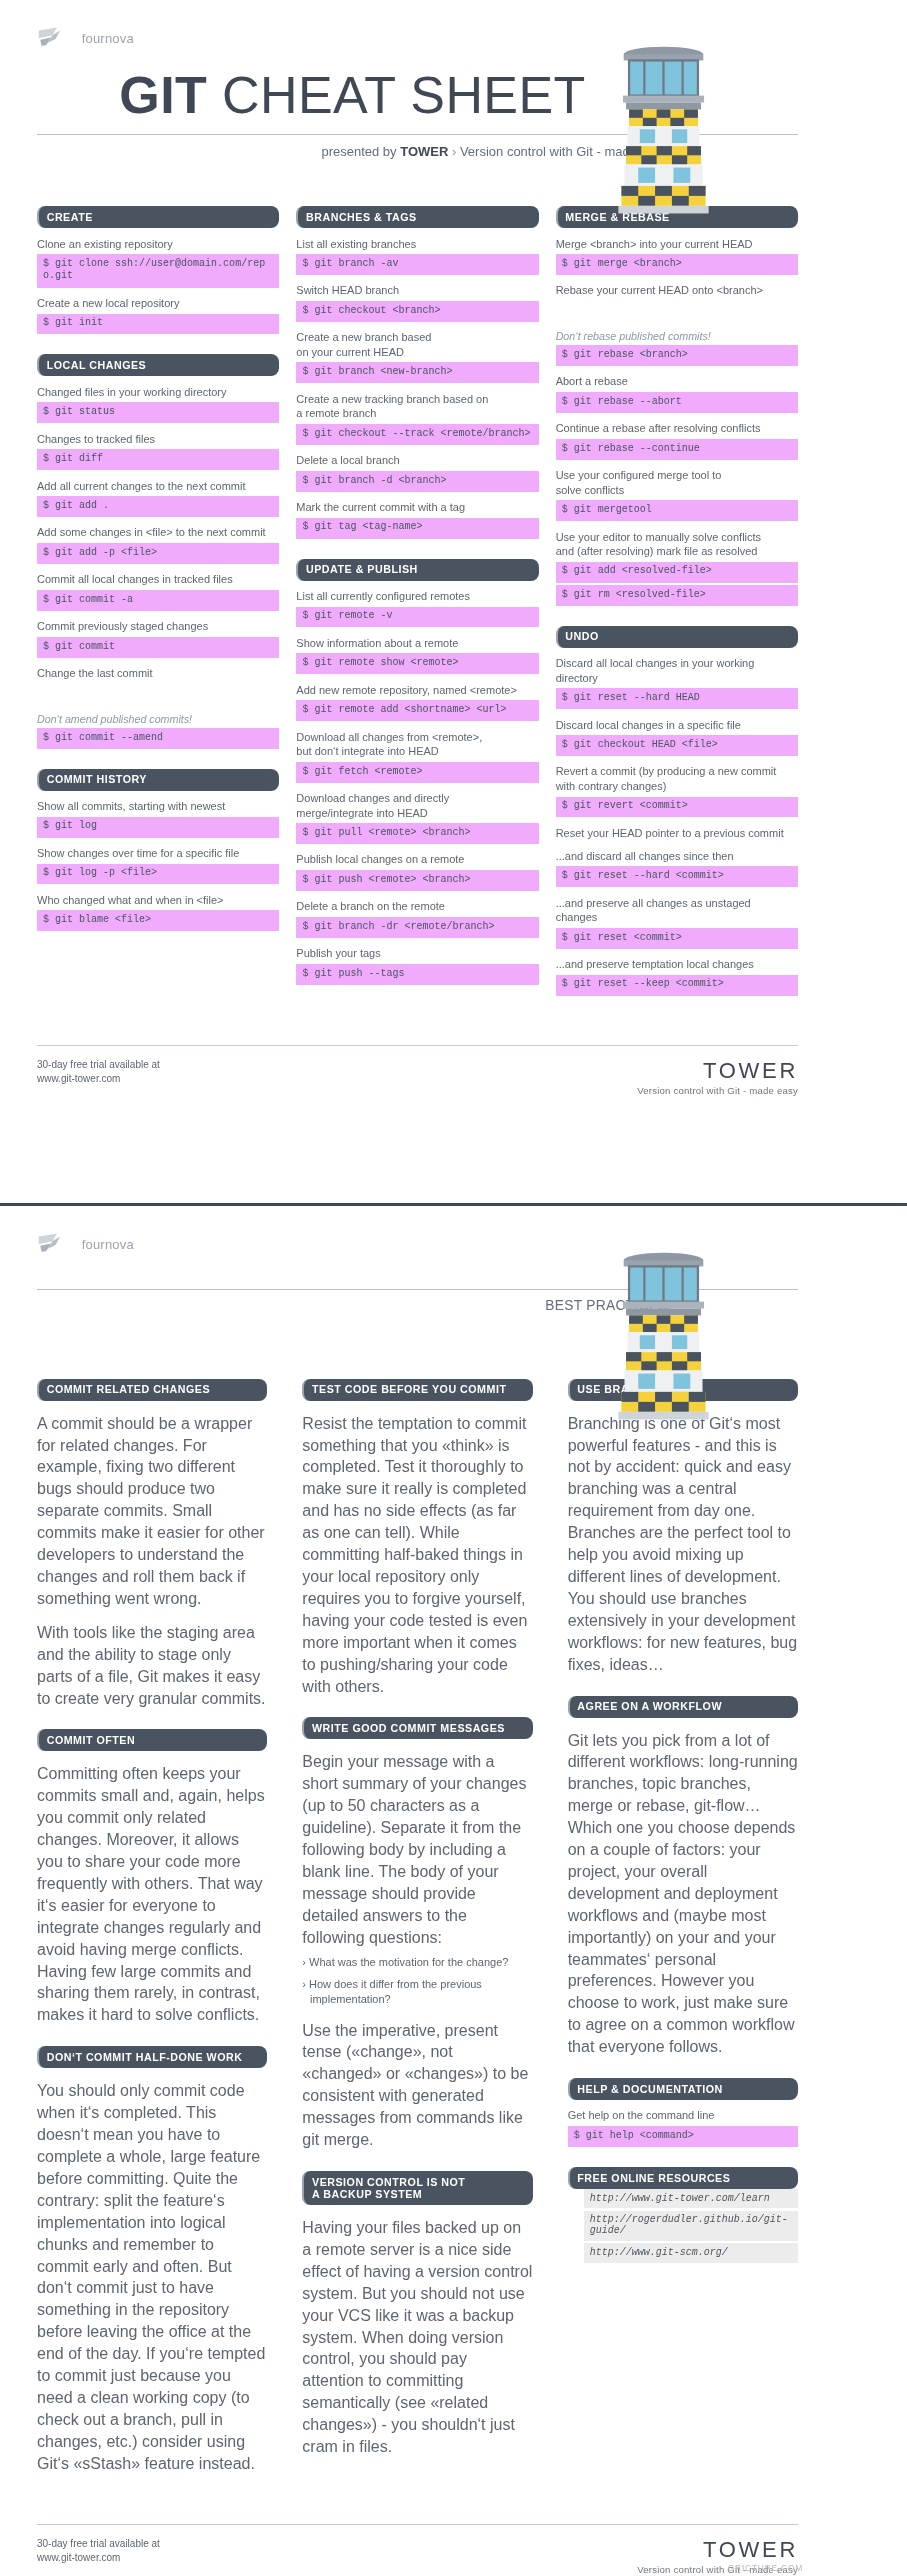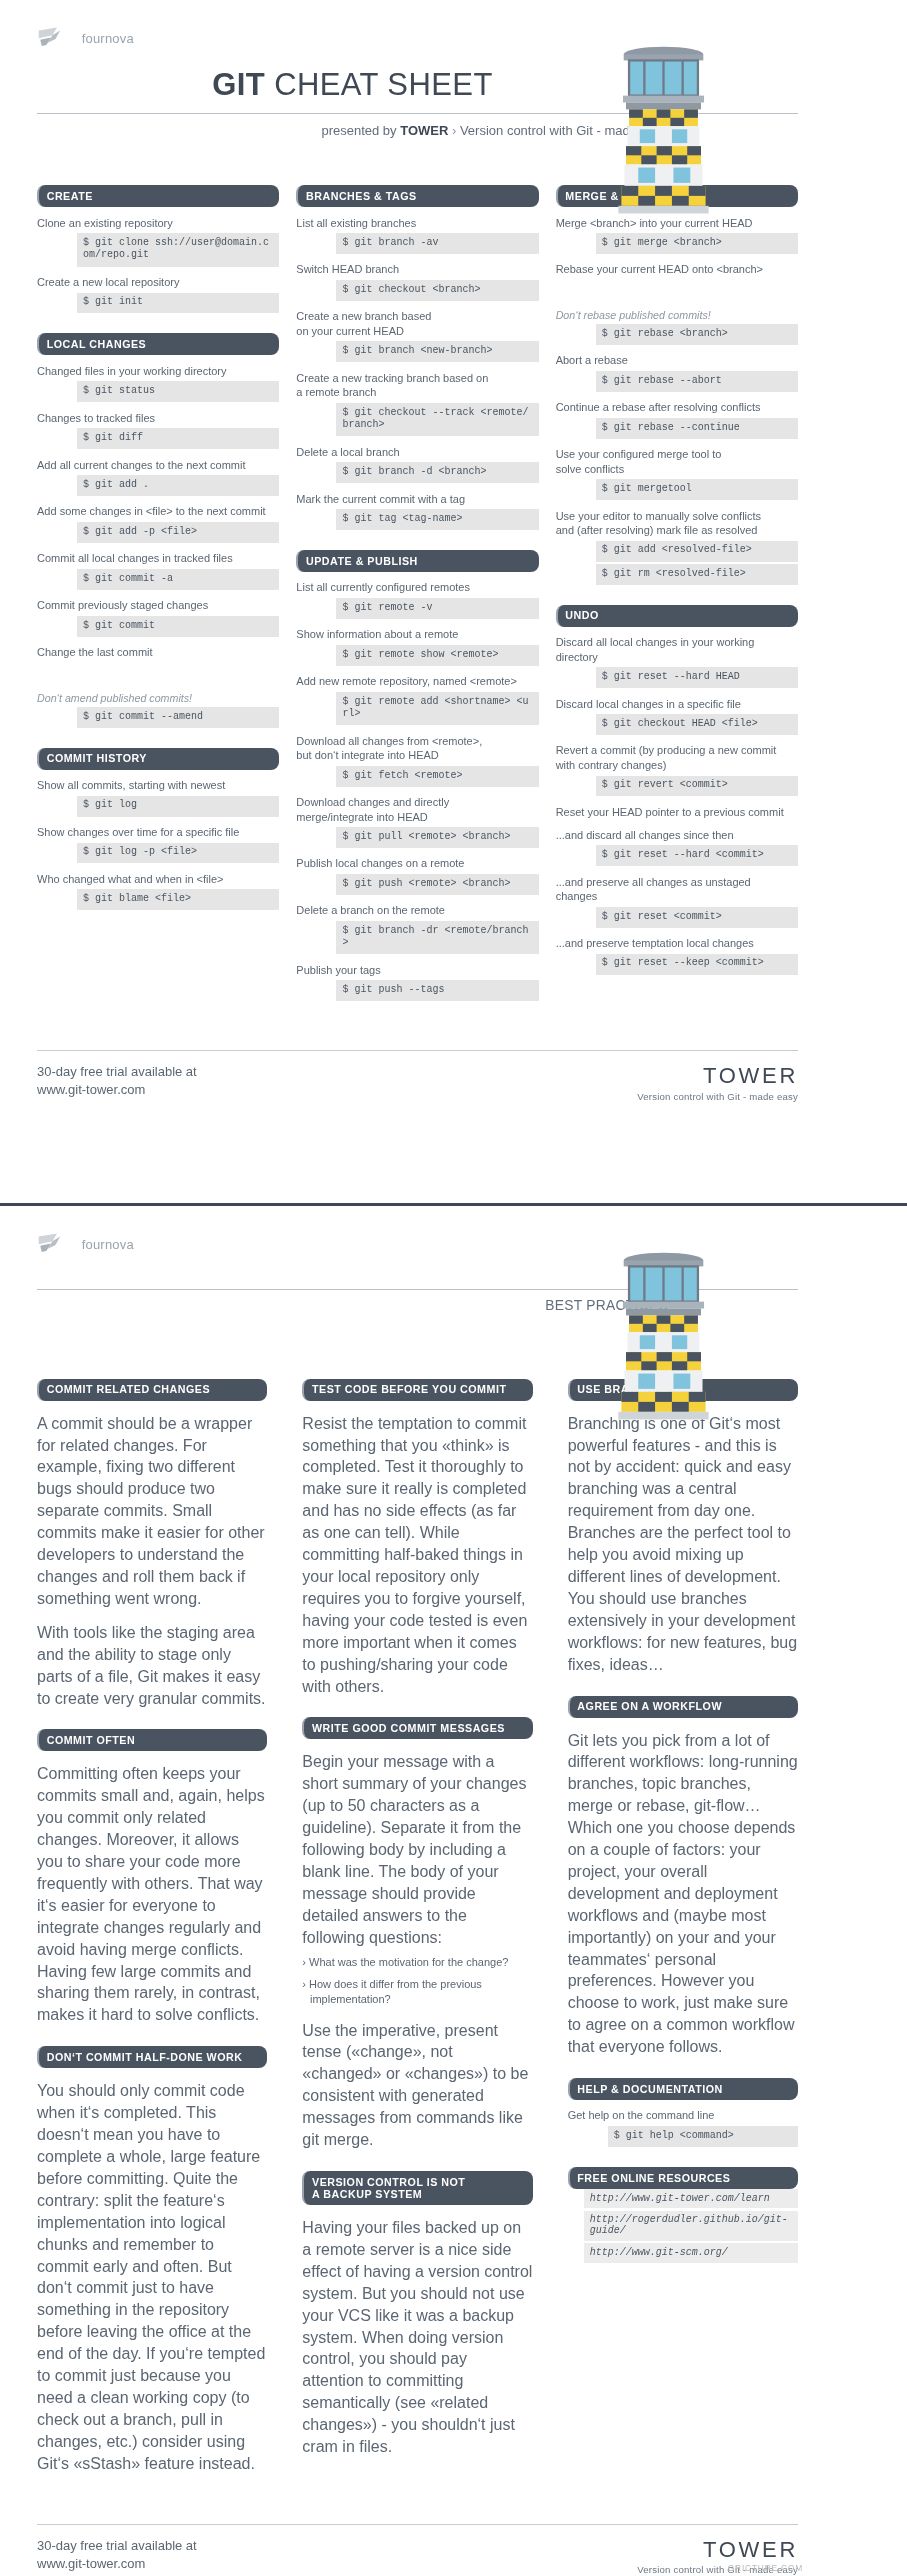--- a/index.html
+++ b/index.html
@@ -38,21 +38,21 @@
     letter-spacing: 0.2px;
   }
 
   
   .hero {
     position: relative;
     padding-top: 15.3px;
   }
   .hero-title {
     text-align: center;
-    font-size: 31px;
+    font-size: 52px;
     letter-spacing: 0.4px;
     color: #3f4854;
     font-weight: 300;
     padding-right: 130px;
     line-height: 1;
   }
   .hero-title b { font-weight: 700; }
   .hero-rule {
     height: 0.8px;
     background: #b9c0c7;
@@ -102,45 +102,44 @@
     margin: 8.4px 0 3.1px 0;
   }
   .note {
     font-size: 10.7px;
     font-style: italic;
     color: #8d98a3;
     margin-bottom: 3.1px;
     margin-top: 32px;
   }
   .cmd {
-    background: #e5e5e5;
+    background: #f0abfc;
     font-family: "Liberation Mono", monospace;
     font-size: 10px;
     color: #4a5560;
     padding: 3.8px 6.1px 4.6px 6.1px;
     margin-bottom: 2.3px;
     word-break: break-all;
     line-height: 1.25;
-    margin-left: 40px;
   }
 
   
   .foot-rule {
     height: 0.8px;
     background: #c6ccd2;
     margin-top: 29px;
   }
   .footer {
     display: flex;
     justify-content: space-between;
     align-items: flex-start;
     padding-top: 12.3px;
   }
   .foot-left {
-    font-size: 13px;
+    font-size: 10px;
     line-height: 1.4;
     color: #5b6672;
   }
   .foot-right { text-align: right; }
   .foot-tower {
     font-size: 22px;
     letter-spacing: 2.7px;
     color: #3f4854;
     font-weight: 400;
   }

